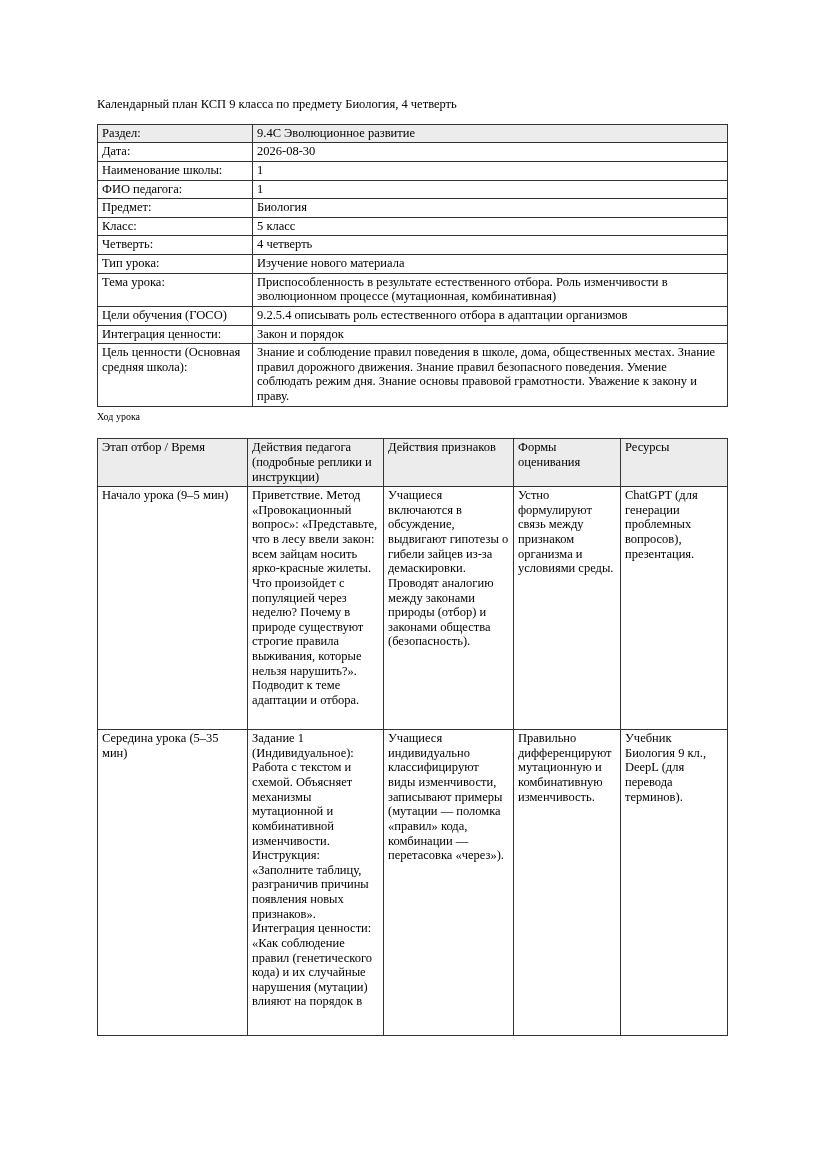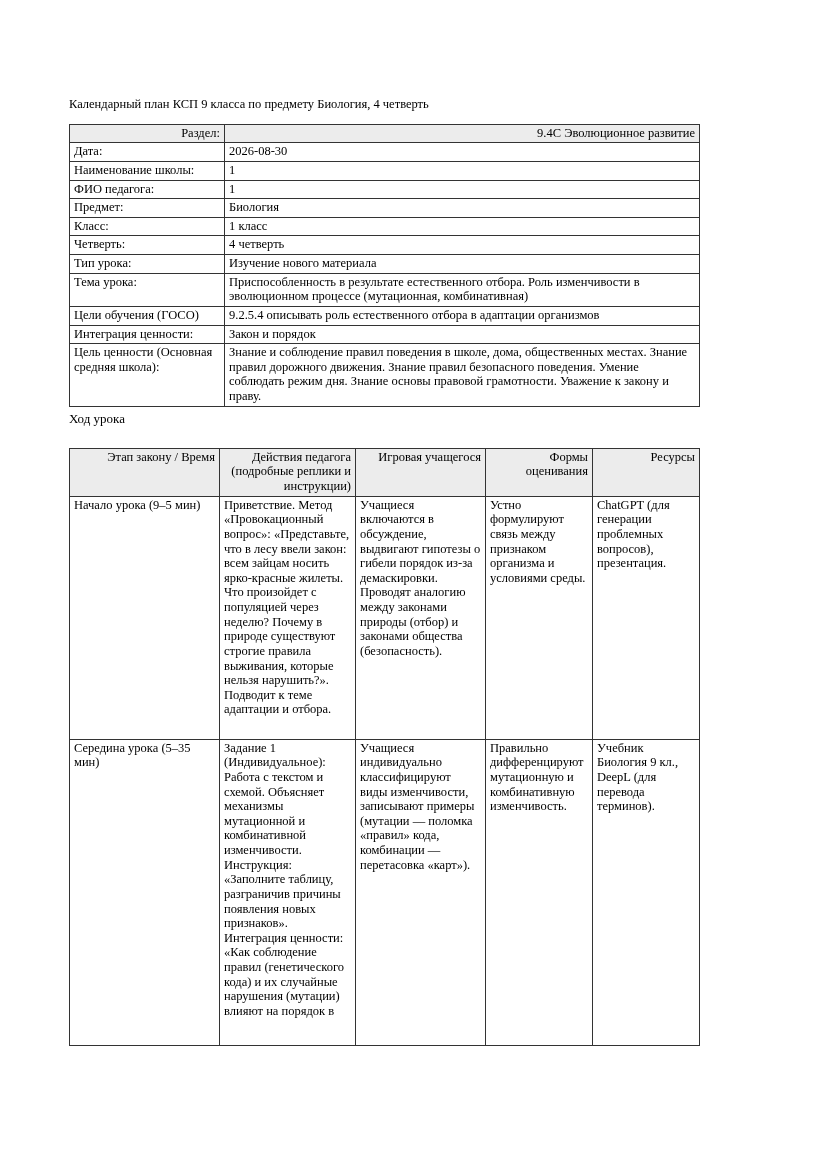--- a/index.html
+++ b/index.html
@@ -13,21 +13,21 @@
     font-family: "Liberation Serif", "DejaVu Serif", serif;
     font-size: 12.5px;
     line-height: 1.17;
     color: #000000;
     overflow: hidden;
   }
   .page {
     box-sizing: border-box;
     width: 827px;
     height: 1170px;
-    padding: 97px 100px 20px 69px;
+    padding: 97px 100px 20px 97px;
   }
   .doc-title {
     margin: 0 0 12px 0;
     font-size: 12.5px;
     font-weight: normal;
   }
   table {
     border-collapse: collapse;
     width: 630px;
     table-layout: fixed;
@@ -36,25 +36,24 @@
     border: 1px solid #333333;
     padding: 1px 4px 2px 4px;
     vertical-align: top;
     text-align: left;
     font-weight: normal;
     word-wrap: break-word;
     overflow-wrap: break-word;
   }
   tr.shaded td, tr.shaded th {
     background: #ececec;
-    text-align: right;
   }
   .section-heading {
-    margin: 4px 0 22px 0;
-    font-size: 13px;
+    margin: 4px 0 16px 0;
+    font-size: 10px;
     font-weight: normal;
   }
   .info-table col.c-label { width: 155px; }
   .info-table col.c-value { width: 475px; }
   .flow-table col.f1 { width: 150px; }
   .flow-table col.f2 { width: 136px; }
   .flow-table col.f3 { width: 130px; }
   .flow-table col.f4 { width: 107px; }
   .flow-table col.f5 { width: 107px; }
   .flow-table tr.row-mid { height: 306px; }
@@ -88,21 +87,21 @@
       <tr>
         <td>ФИО педагога:</td>
         <td>1</td>
       </tr>
       <tr>
         <td>Предмет:</td>
         <td>Биология</td>
       </tr>
       <tr>
         <td>Класс:</td>
-        <td>1 класс</td>
+        <td>5 класс</td>
       </tr>
       <tr>
         <td>Четверть:</td>
         <td>4 четверть</td>
       </tr>
       <tr>
         <td>Тип урока:</td>
         <td>Изучение нового материала</td>
       </tr>
       <tr>
@@ -129,38 +128,38 @@
   <table class="flow-table">
     <colgroup>
       <col class="f1">
         <col class="f2">
         <col class="f3">
         <col class="f4">
         <col class="f5">
     </colgroup>
     <thead>
       <tr class="shaded">
-        <th>Этап закону / Время</th>
+        <th>Этап отбор / Время</th>
         <th>Действия педагога (подробные реплики и инструкции)</th>
-        <th>Игровая учащегося</th>
+        <th>Действия признаков</th>
         <th>Формы оценивания</th>
         <th>Ресурсы</th>
       </tr>
     </thead>
     <tbody>
       <tr class="row-start">
         <td>Начало урока (9–5 мин)</td>
         <td>Приветствие. Метод «Провокационный вопрос»: «Представьте, что в лесу ввели закон: всем зайцам носить ярко-красные жилеты. Что произойдет с популяцией через неделю? Почему в природе существуют строгие правила выживания, которые нельзя нарушить?». Подводит к теме адаптации и отбора.</td>
-        <td>Учащиеся включаются в обсуждение, выдвигают гипотезы о гибели порядок из-за демаскировки. Проводят аналогию между законами природы (отбор) и законами общества (безопасность).</td>
+        <td>Учащиеся включаются в обсуждение, выдвигают гипотезы о гибели зайцев из-за демаскировки. Проводят аналогию между законами природы (отбор) и законами общества (безопасность).</td>
         <td>Устно формулируют связь между признаком организма и условиями среды.</td>
         <td>ChatGPT (для генерации проблемных вопросов), презентация.</td>
       </tr>
       <tr class="row-mid">
         <td>Середина урока (5–35 мин)</td>
         <td>Задание 1 (Индивидуальное): Работа с текстом и схемой. Объясняет механизмы мутационной и комбинативной изменчивости. Инструкция: «Заполните таблицу, разграничив причины появления новых признаков». Интеграция ценности: «Как соблюдение правил (генетического кода) и их случайные нарушения (мутации) влияют на порядок в</td>
-        <td>Учащиеся индивидуально классифицируют виды изменчивости, записывают примеры (мутации — поломка «правил» кода, комбинации — перетасовка «карт»).</td>
+        <td>Учащиеся индивидуально классифицируют виды изменчивости, записывают примеры (мутации — поломка «правил» кода, комбинации — перетасовка «через»).</td>
         <td>Правильно дифференцируют мутационную и комбинативную изменчивость.</td>
         <td>Учебник Биология 9 кл., DeepL (для перевода терминов).</td>
       </tr>
     </tbody>
   </table>
 
 </div>
 
 </body></html>

